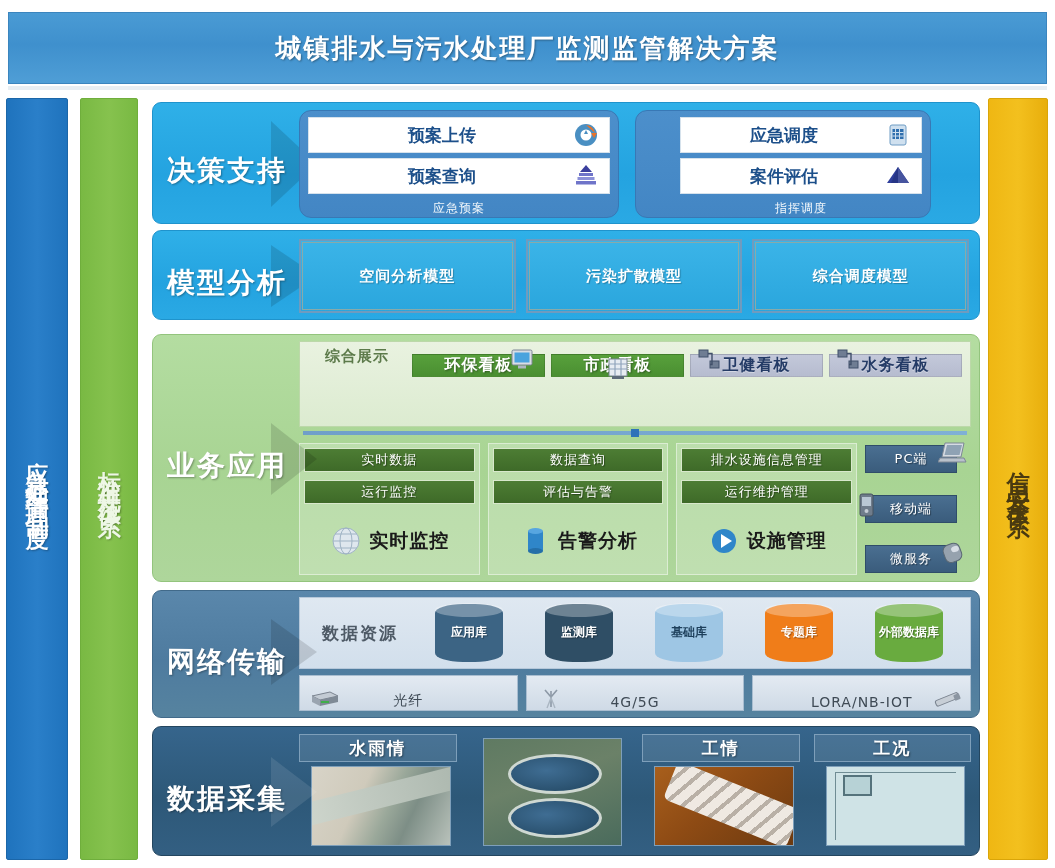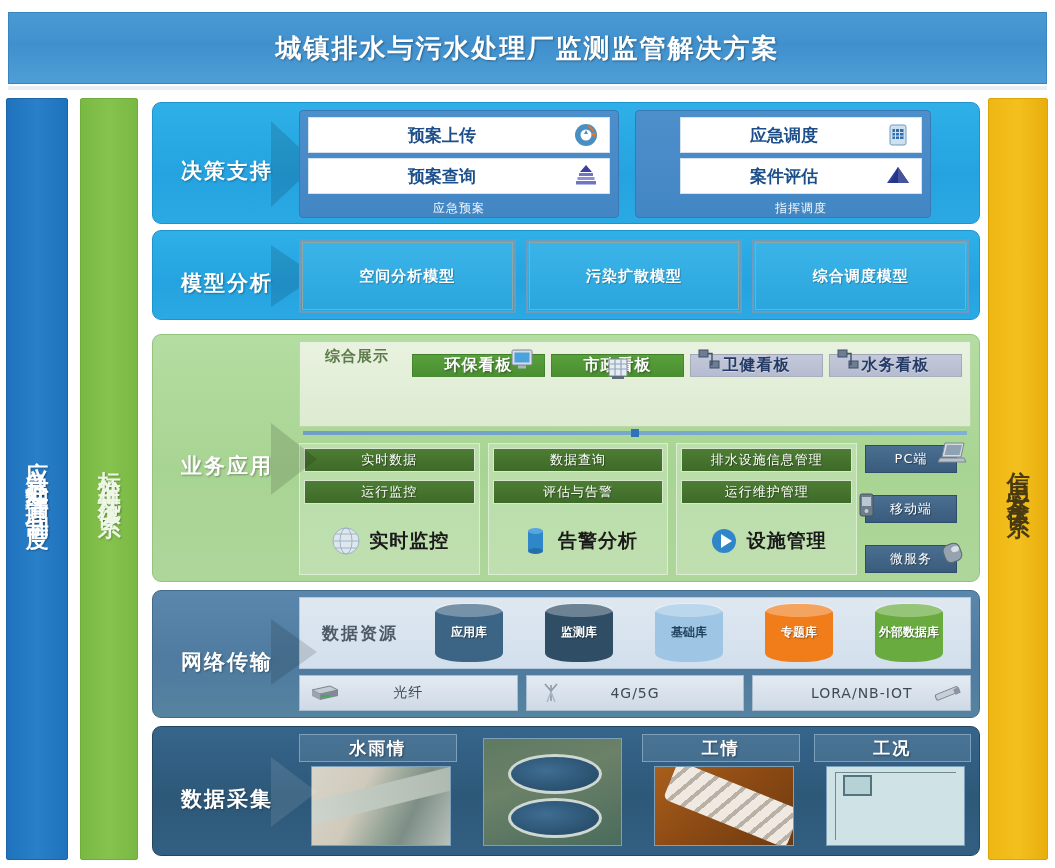--- a/index.html
+++ b/index.html
@@ -47,41 +47,41 @@
   #bar-security .vtext { color:#4a3a10; }
 
   
   .stack { position: absolute; left: 152px; top: 98px; width: 828px; height: 762px; }
 
   .section { position: absolute; left: 0; width: 828px; border-radius: 9px; }
 
   .sec-label {
     position: absolute; left: 0; top: 16px; bottom: 0; width: 148px;
     display: flex; align-items: center; justify-content: center;
-    color: #ffffff; font-size: 21px; font-weight: bold; letter-spacing: 2px;
+    color: #ffffff; font-size: 28px; font-weight: bold; letter-spacing: 2px;
     text-shadow: 1px 1px 2px rgba(0,0,0,.32);
     z-index: 3;
   }
   .sec-arrow {
     position: absolute; left: 118px; width: 46px; z-index: 1;
     background: rgba(0,0,0,.13);
     clip-path: polygon(0 0, 100% 50%, 0 100%);
   }
 
   
   #sec-decision {
     top: 4px; height: 122px;
     background: linear-gradient(180deg,#2fb0e8 0%, #24a3e0 60%, #2aa9e4 100%);
     border: 1px solid #1f93cc;
   }
   #sec-decision .sec-arrow { top: 18px; height: 86px; }
   .dec-group {
     position: absolute; top: 7px; height: 108px;
     background: linear-gradient(180deg,#4c8fcb,#4386c4);
-    border: 1px solid #3878b5; border-radius: 4px;
+    border: 1px solid #3878b5; border-radius: 12px;
     padding: 6px 8px 0 8px;
     display: flex; flex-direction: column; z-index: 2;
   }
   #dec-group-plan { left: 146px; width: 320px; }
   #dec-group-dispatch { left: 482px; width: 296px; padding-left: 44px; }
   .dec-cell {
     height: 38px; margin-bottom: 5px; background: #ffffff; border:1px solid #d6e2ec;
     display: flex; align-items: center; position: relative;
   }
   .dec-cell .dec-text {
@@ -214,21 +214,21 @@
     content:""; position:absolute; left:0; right:0; top:-1px; height: 14px;
     border-radius: 50%; background: rgba(255,255,255,.30);
   }
   .net-links {
     position: absolute; left: 146px; top: 84px; width: 672px; height: 36px;
     display: flex; gap: 8px;
   }
   .net-link {
     flex: 1; background: linear-gradient(180deg,#e3eaf2,#cfdae6);
     border: 1px solid #a9bdd0;
-    display:flex; align-items:center; justify-content:center; position:relative;
+    display:flex; align-items:flex-end; justify-content:center; position:relative;
     color:#3f4a55; font-size: 14px; letter-spacing:1px;
   }
   .net-link .ic { position:absolute; width: 32px; height: 22px; }
   .net-link .ic.left { left: 8px; }
   .net-link .ic.right { right: 6px; }
 
   
   #sec-acquire {
     top: 628px; height: 130px;
     background: linear-gradient(180deg,#36658c 0%, #2d5878 55%, #335f82 100%);

